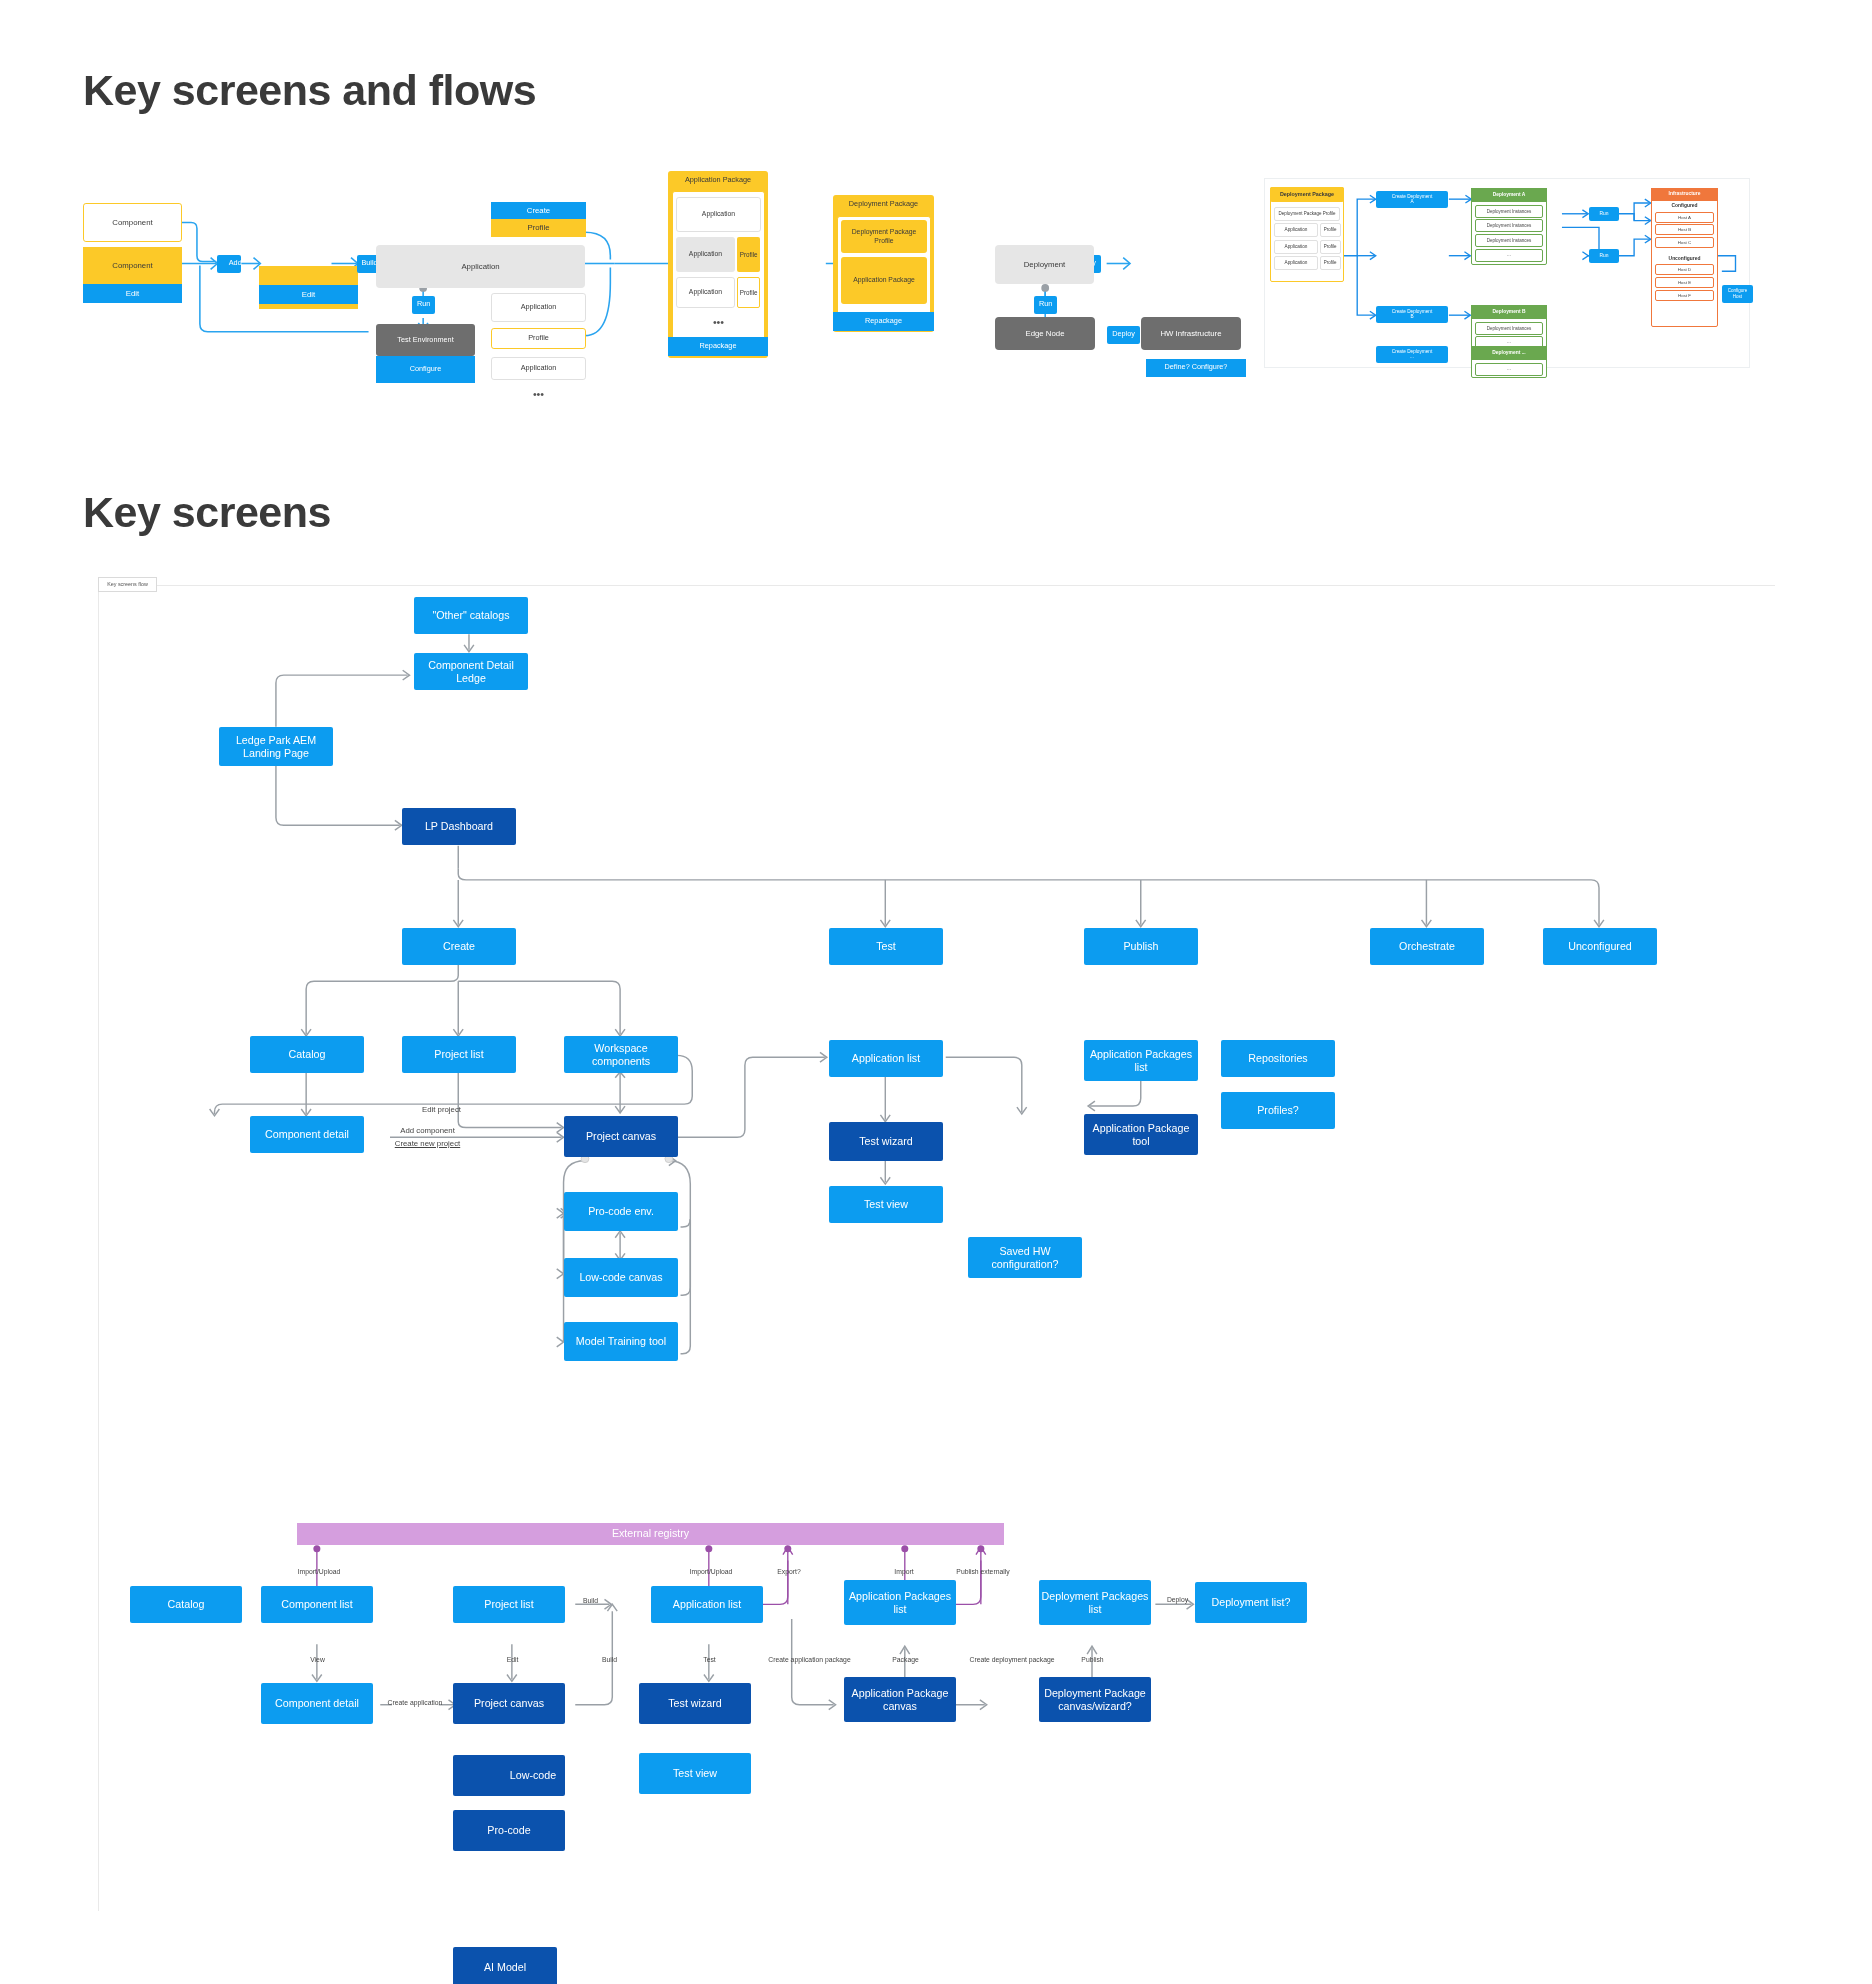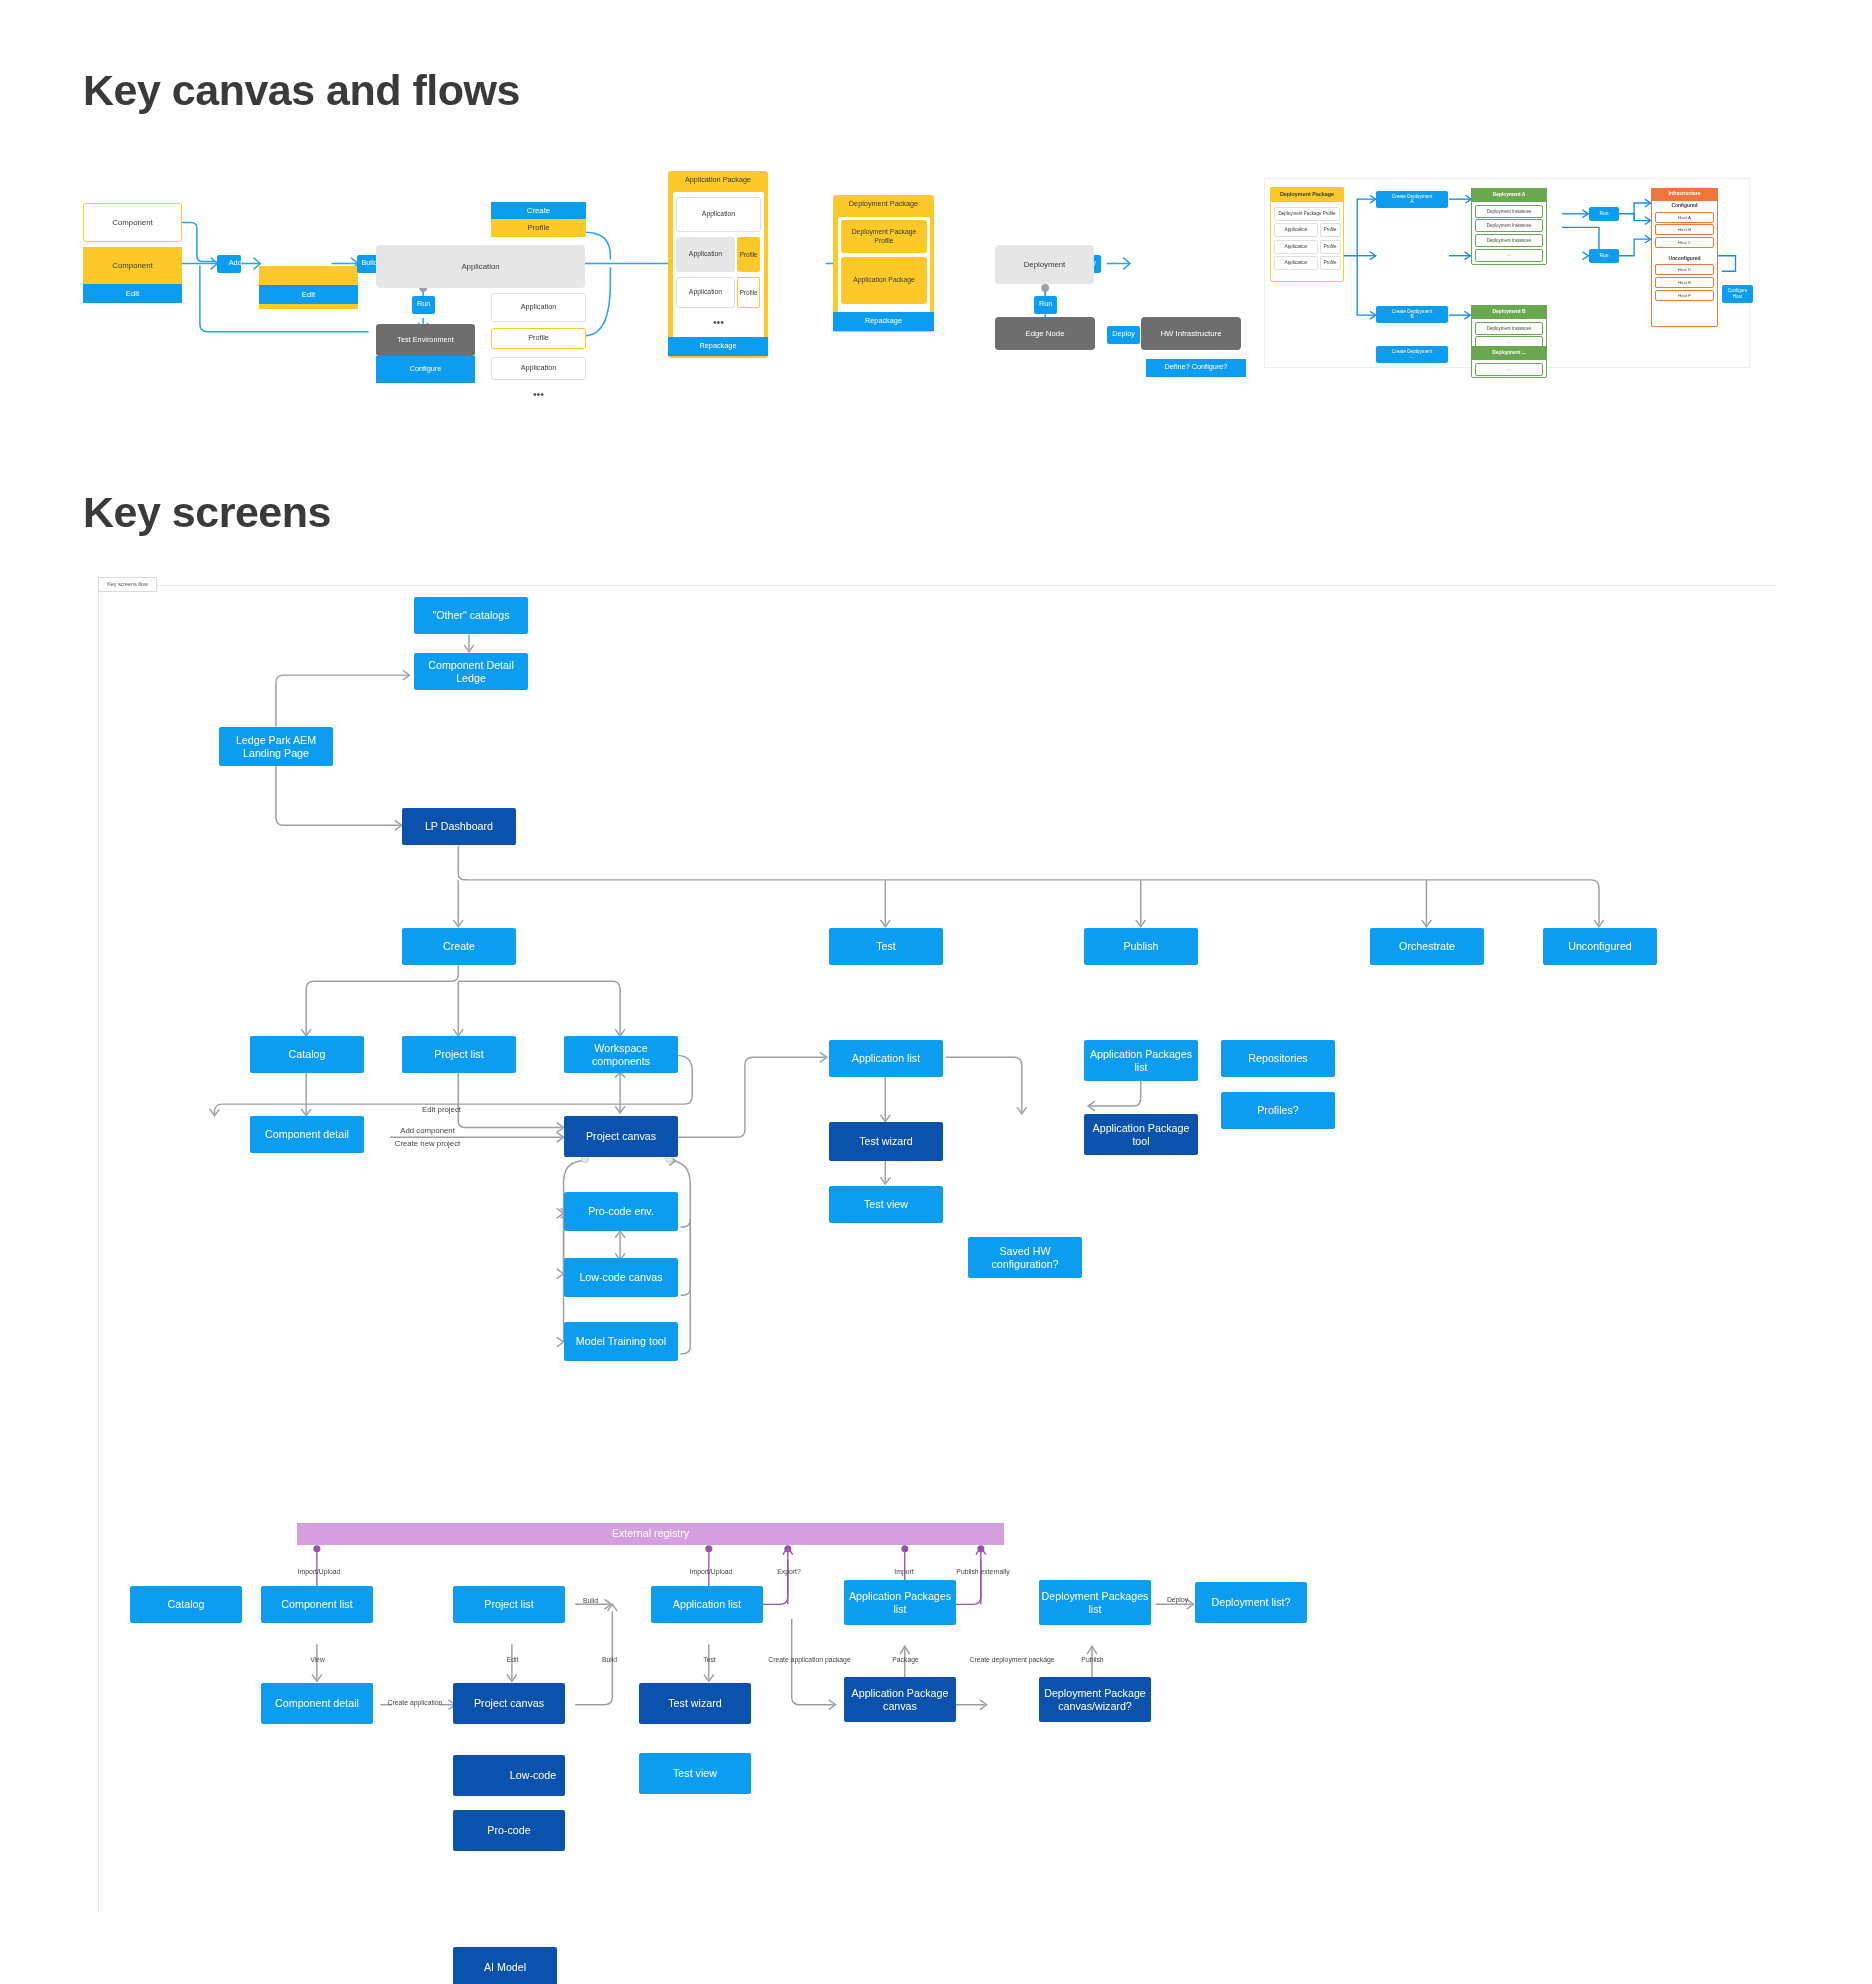--- a/index.html
+++ b/index.html
@@ -63,21 +63,21 @@
   }
   .lbl {
     position:absolute; font-size:7.8px; color:#444; text-align:center;
     white-space:pre-line; line-height:1.25;
   }
   .lbl-sm { font-size:6.8px; }
 </style>
 </head>
 <body>
 
-<div class="h1" id="title-journey">Key canvas and flows</div>
+<div class="h1" id="title-journey">Key screens and flows</div>
 <div class="h1" id="title-screens">Key screens</div>
 
 <svg class="wires" width="1872" height="410" viewBox="0 0 1920 420">
   <g stroke="#2aa4ef" stroke-width="1.6" fill="none">
 
     <path d="M186,228 L196,228 Q202,228 202,234 L202,262 Q202,268 208,268 L222,268"></path>
 
     <path d="M186,270 L222,270"></path>
 
     <path d="M205,272 L205,332 Q205,340 213,340 L378,340"></path>
@@ -392,21 +392,21 @@
 <div class="node n-blue rad2" style="left:250px; top:1036px; width:114px; height:37px; font-size:10.7px;">Catalog</div>
 <div class="node n-blue rad2" style="left:402px; top:1036px; width:114px; height:37px; font-size:10.7px;">Project list</div>
 <div class="node n-blue rad2" style="left:564px; top:1036px; width:114px; height:37px; font-size:10.7px;">Workspace
 components</div>
 
 <div class="node n-blue rad2" style="left:250px; top:1116px; width:114px; height:37px; font-size:10.7px;">Component detail</div>
 <div class="node n-blue-d rad2" style="left:564px; top:1116px; width:114px; height:41px; font-size:10.7px;">Project canvas</div>
 
 <div class="lbl" style="left:388px; top:1105px; width:107px;">Edit project</div>
 <div class="lbl" style="left:369px; top:1126px; width:117px;">Add component</div>
-<div class="lbl" style="left:369px; top:1139px; width:117px;">Create new project</div>
+<div class="lbl" style="left:369px; top:1139px; width:117px;text-decoration:underline;">Create new project</div>
 
 <div class="node n-blue rad2" style="left:564px; top:1192px; width:114px; height:39px; font-size:10.7px;">Pro-code env.</div>
 <div class="node n-blue rad2" style="left:564px; top:1258px; width:114px; height:39px; font-size:10.7px;">Low-code canvas</div>
 <div class="node n-blue rad2" style="left:564px; top:1322px; width:114px; height:39px; font-size:10.7px;">Model Training tool</div>
 
 <div class="node n-blue rad2" style="left:829px; top:1040px; width:114px; height:37px; font-size:10.7px;">Application list</div>
 <div class="node n-blue-d rad2" style="left:829px; top:1122px; width:114px; height:39px; font-size:10.7px;">Test wizard</div>
 <div class="node n-blue rad2" style="left:829px; top:1186px; width:114px; height:37px; font-size:10.7px;">Test view</div>
 
 <div class="node n-blue rad2" style="left:1084px; top:1040px; width:114px; height:41px; font-size:10.7px;">Application Packages

